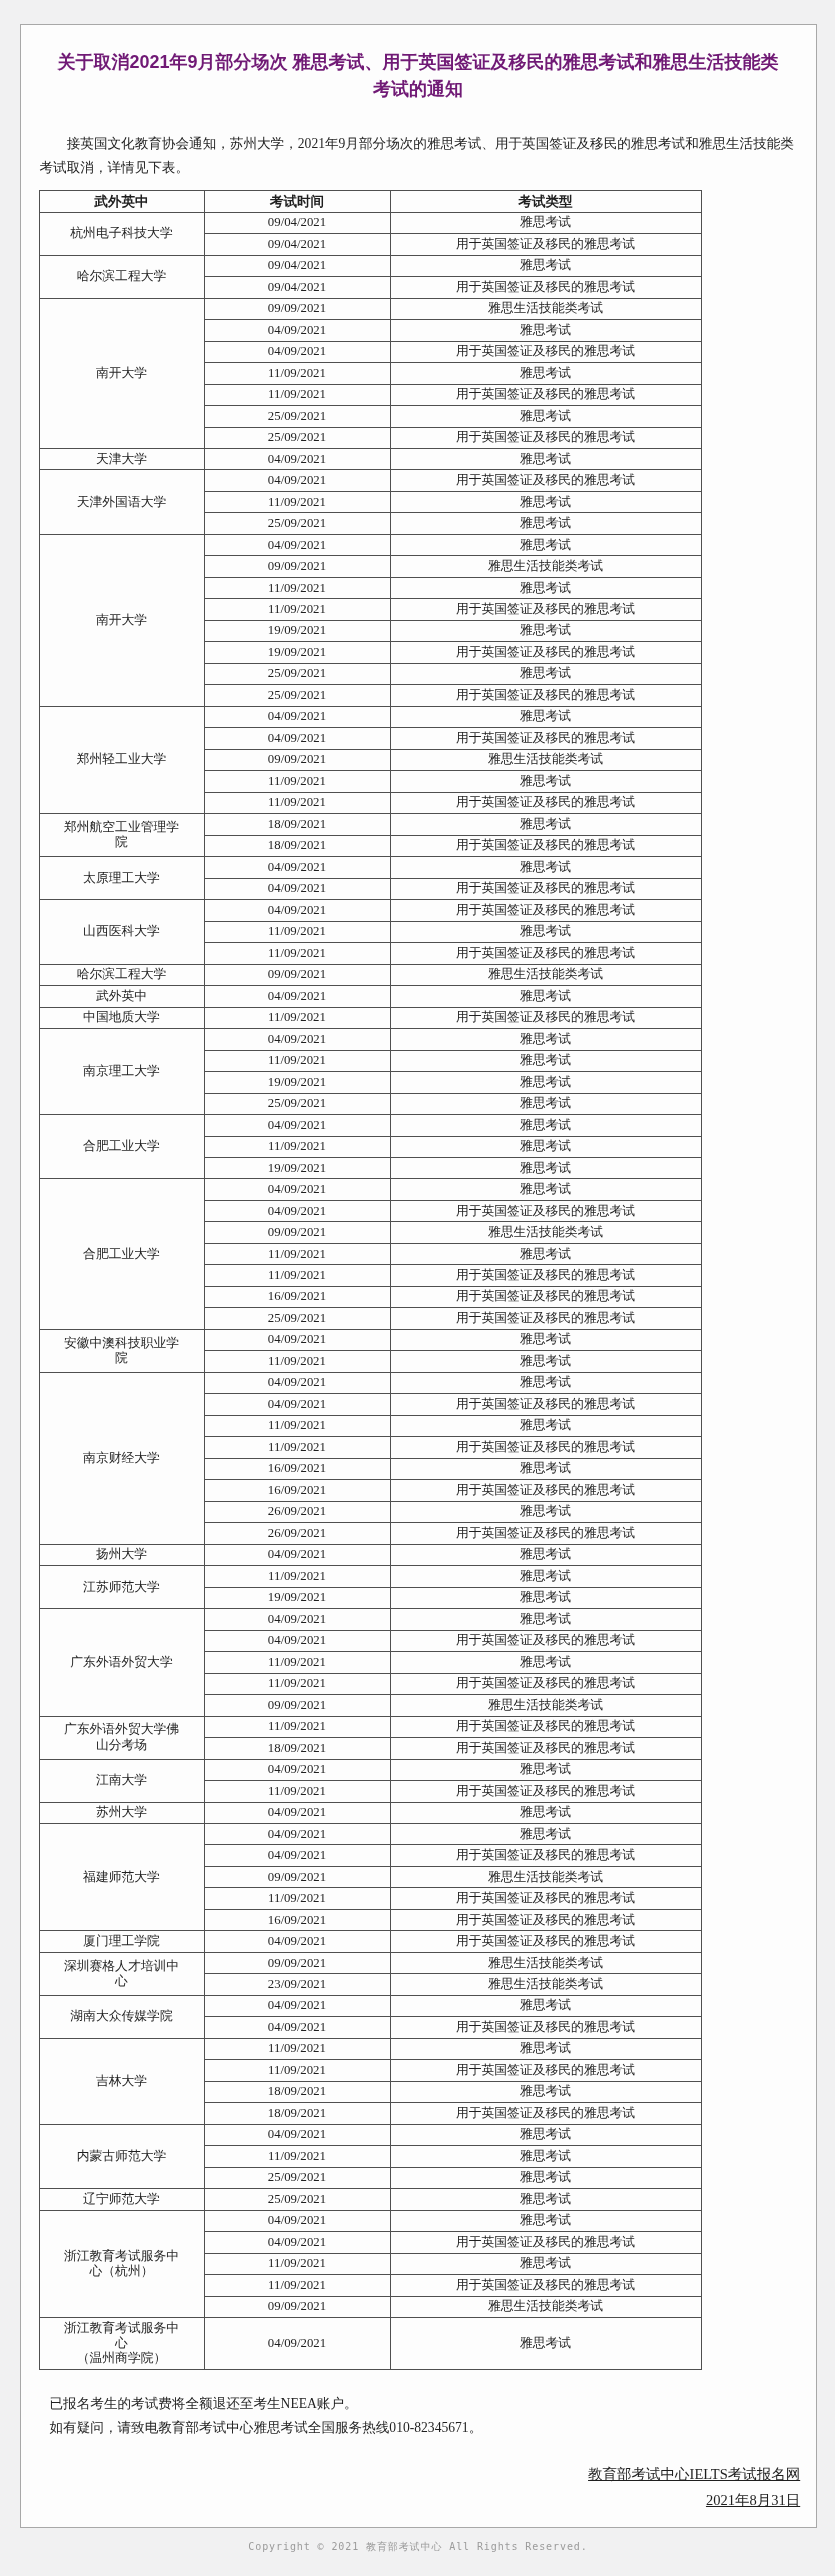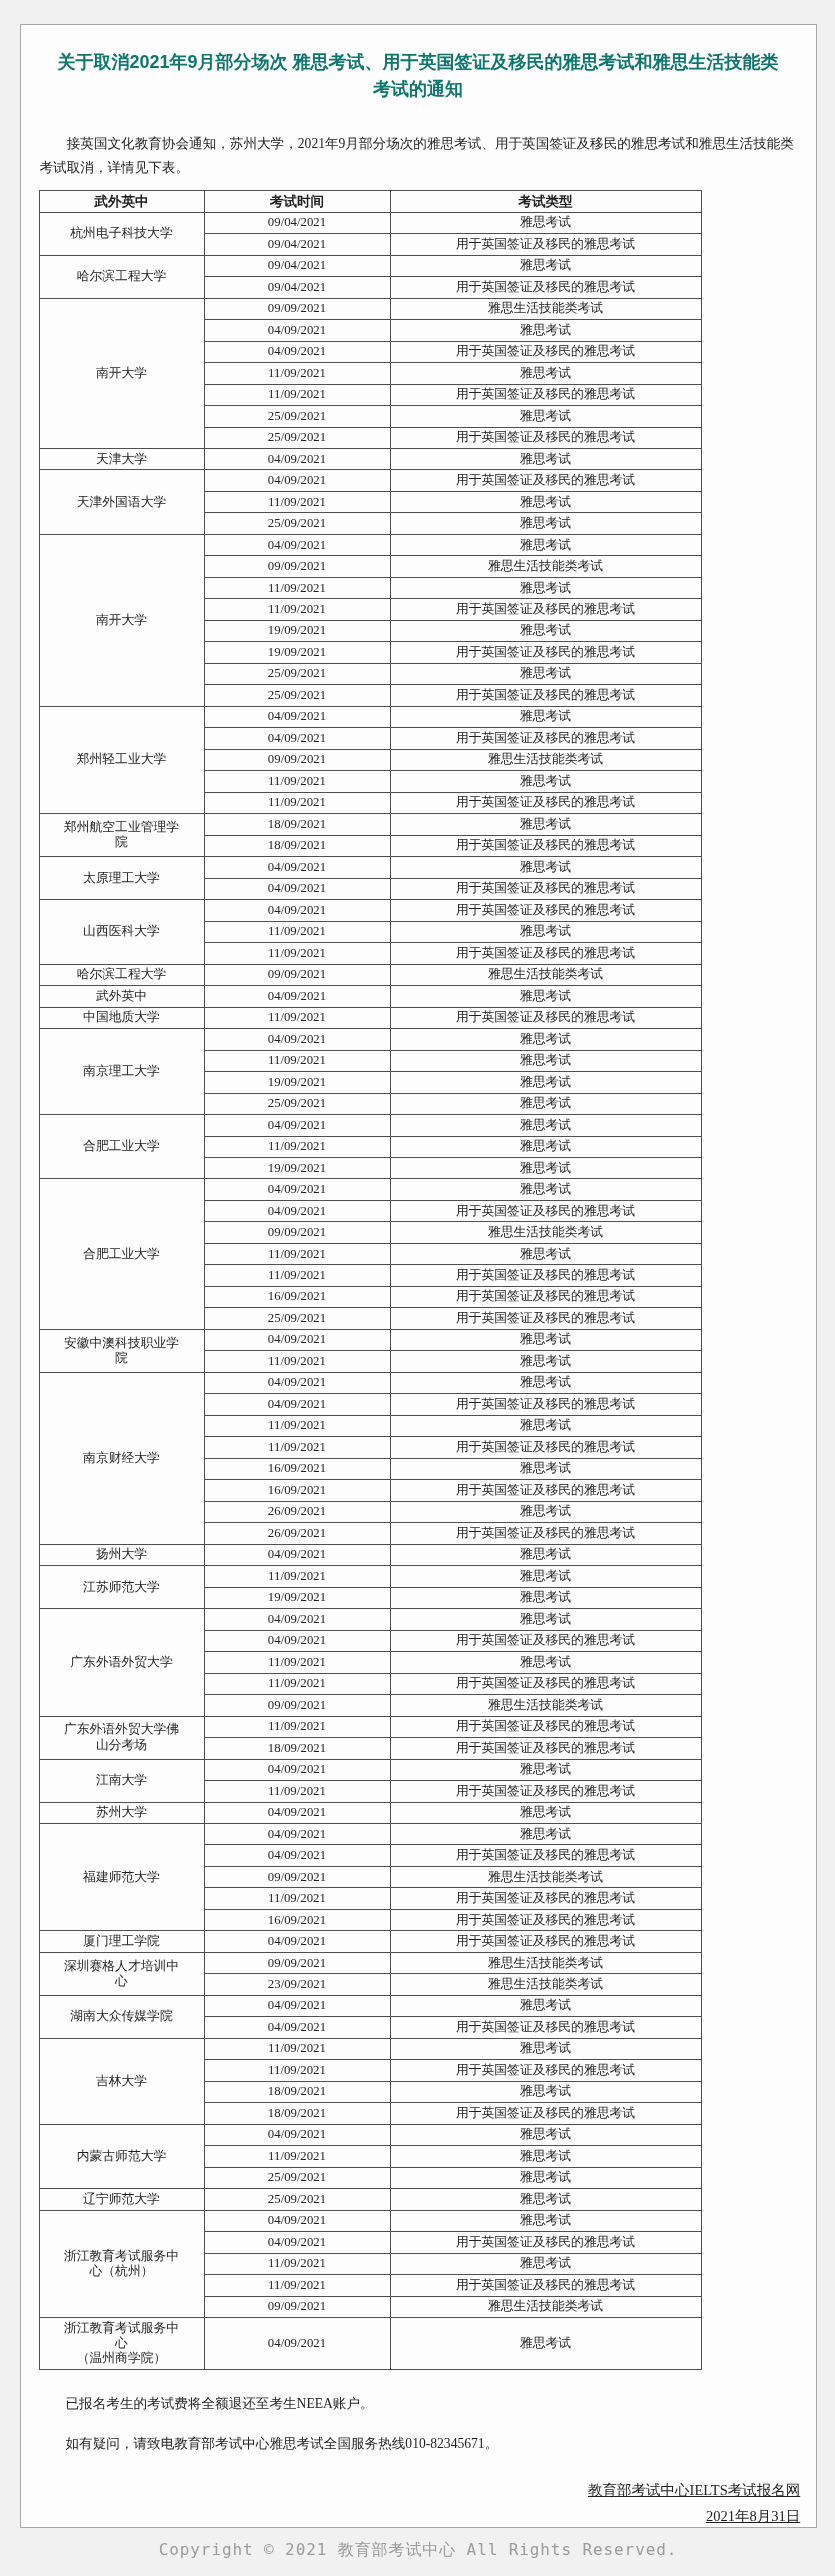--- a/index.html
+++ b/index.html
@@ -13,43 +13,43 @@
     overflow:hidden;
   }
   .paper{
     box-sizing:border-box;width:797px;height:2504px;margin:24px auto 0;
     background:var(--paper);border:0.9px solid var(--paper-border);
     overflow:hidden;
   }
   .title{
     margin:24px 32px 0;text-align:center;
     font-family:"Liberation Sans",sans-serif;font-weight:bold;
-    font-size:18px;line-height:27px;color:#0f766e;
+    font-size:18px;line-height:27px;color:#701a75;
   }
   .intro{
     margin:29px 17px 0 19px;font-size:13.6px;line-height:24px;
     text-indent:2em;
   }
   table.exam{
     border-collapse:collapse;table-layout:fixed;width:662px;
     margin:10.2px 0 0 18px;font-size:12.8px;
   }
   table.exam th, table.exam td{
     border:0.9px solid var(--border);text-align:center;vertical-align:middle;
     padding:2.6px 3.4px;line-height:15.3px;overflow:hidden;
   }
   table.exam th{font-weight:bold;font-size:13.6px;}
   table.exam td.venue{padding:2.6px 19px;white-space:pre-line;}
   .notes{margin:22px 17px 0 29px;font-size:13.6px;}
-  .notes p{margin:16px;line-height:24px;}
+  .notes p{margin:0;line-height:24px;}
   .sig{margin:22px 15.3px 0 0;text-align:right;font-size:14.5px;line-height:25.5px;text-decoration:underline;}
   .sig div{margin:0;}
   .copyright{
     margin-top:12px;text-align:center;color:var(--muted);
-    font-family:"DejaVu Sans Mono",monospace;font-size:16px;letter-spacing:0.9px;
+    font-family:"DejaVu Sans Mono",monospace;font-size:10px;letter-spacing:0.9px;
   }
 </style>
 </head>
 <body>
 
 <div class="paper">
   <div class="title">关于取消2021年9月部分场次 雅思考试、用于英国签证及移民的雅思考试和雅思生活技能类考试的通知</div>
   <p class="intro">接英国文化教育协会通知，苏州大学，2021年9月部分场次的雅思考试、用于英国签证及移民的雅思考试和雅思生活技能类考试取消，详情见下表。</p>
 
   <table class="exam">

